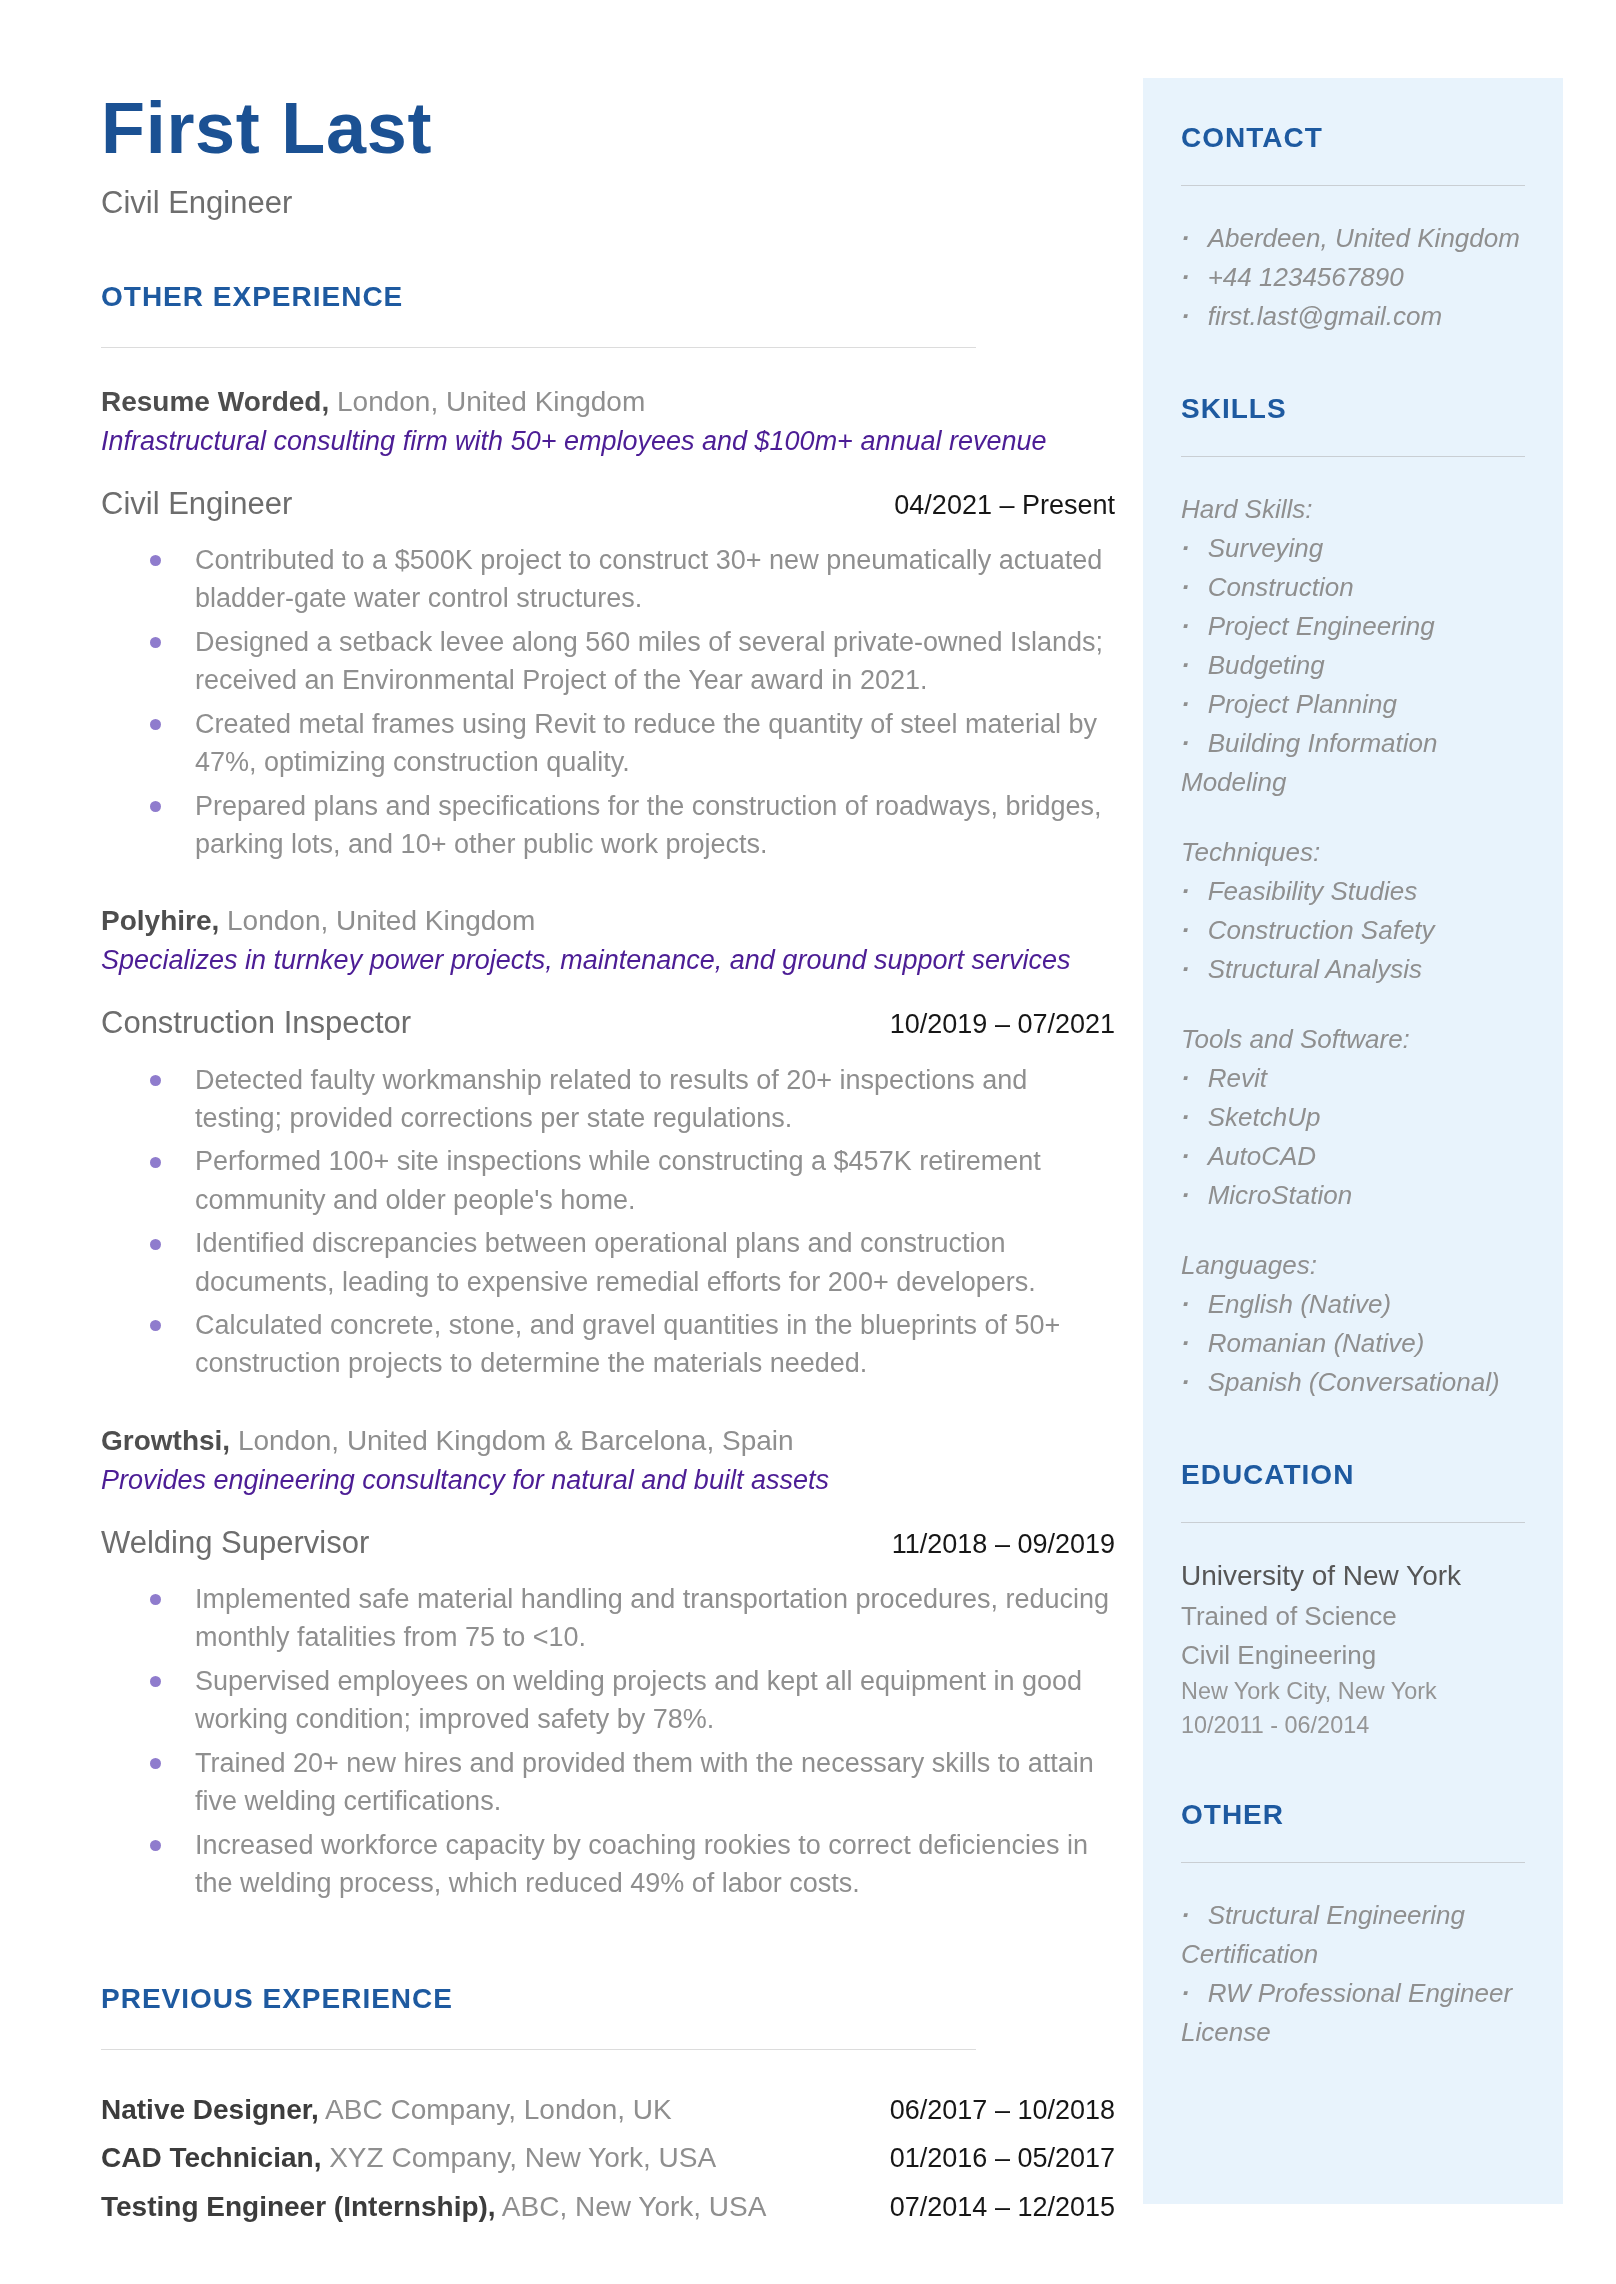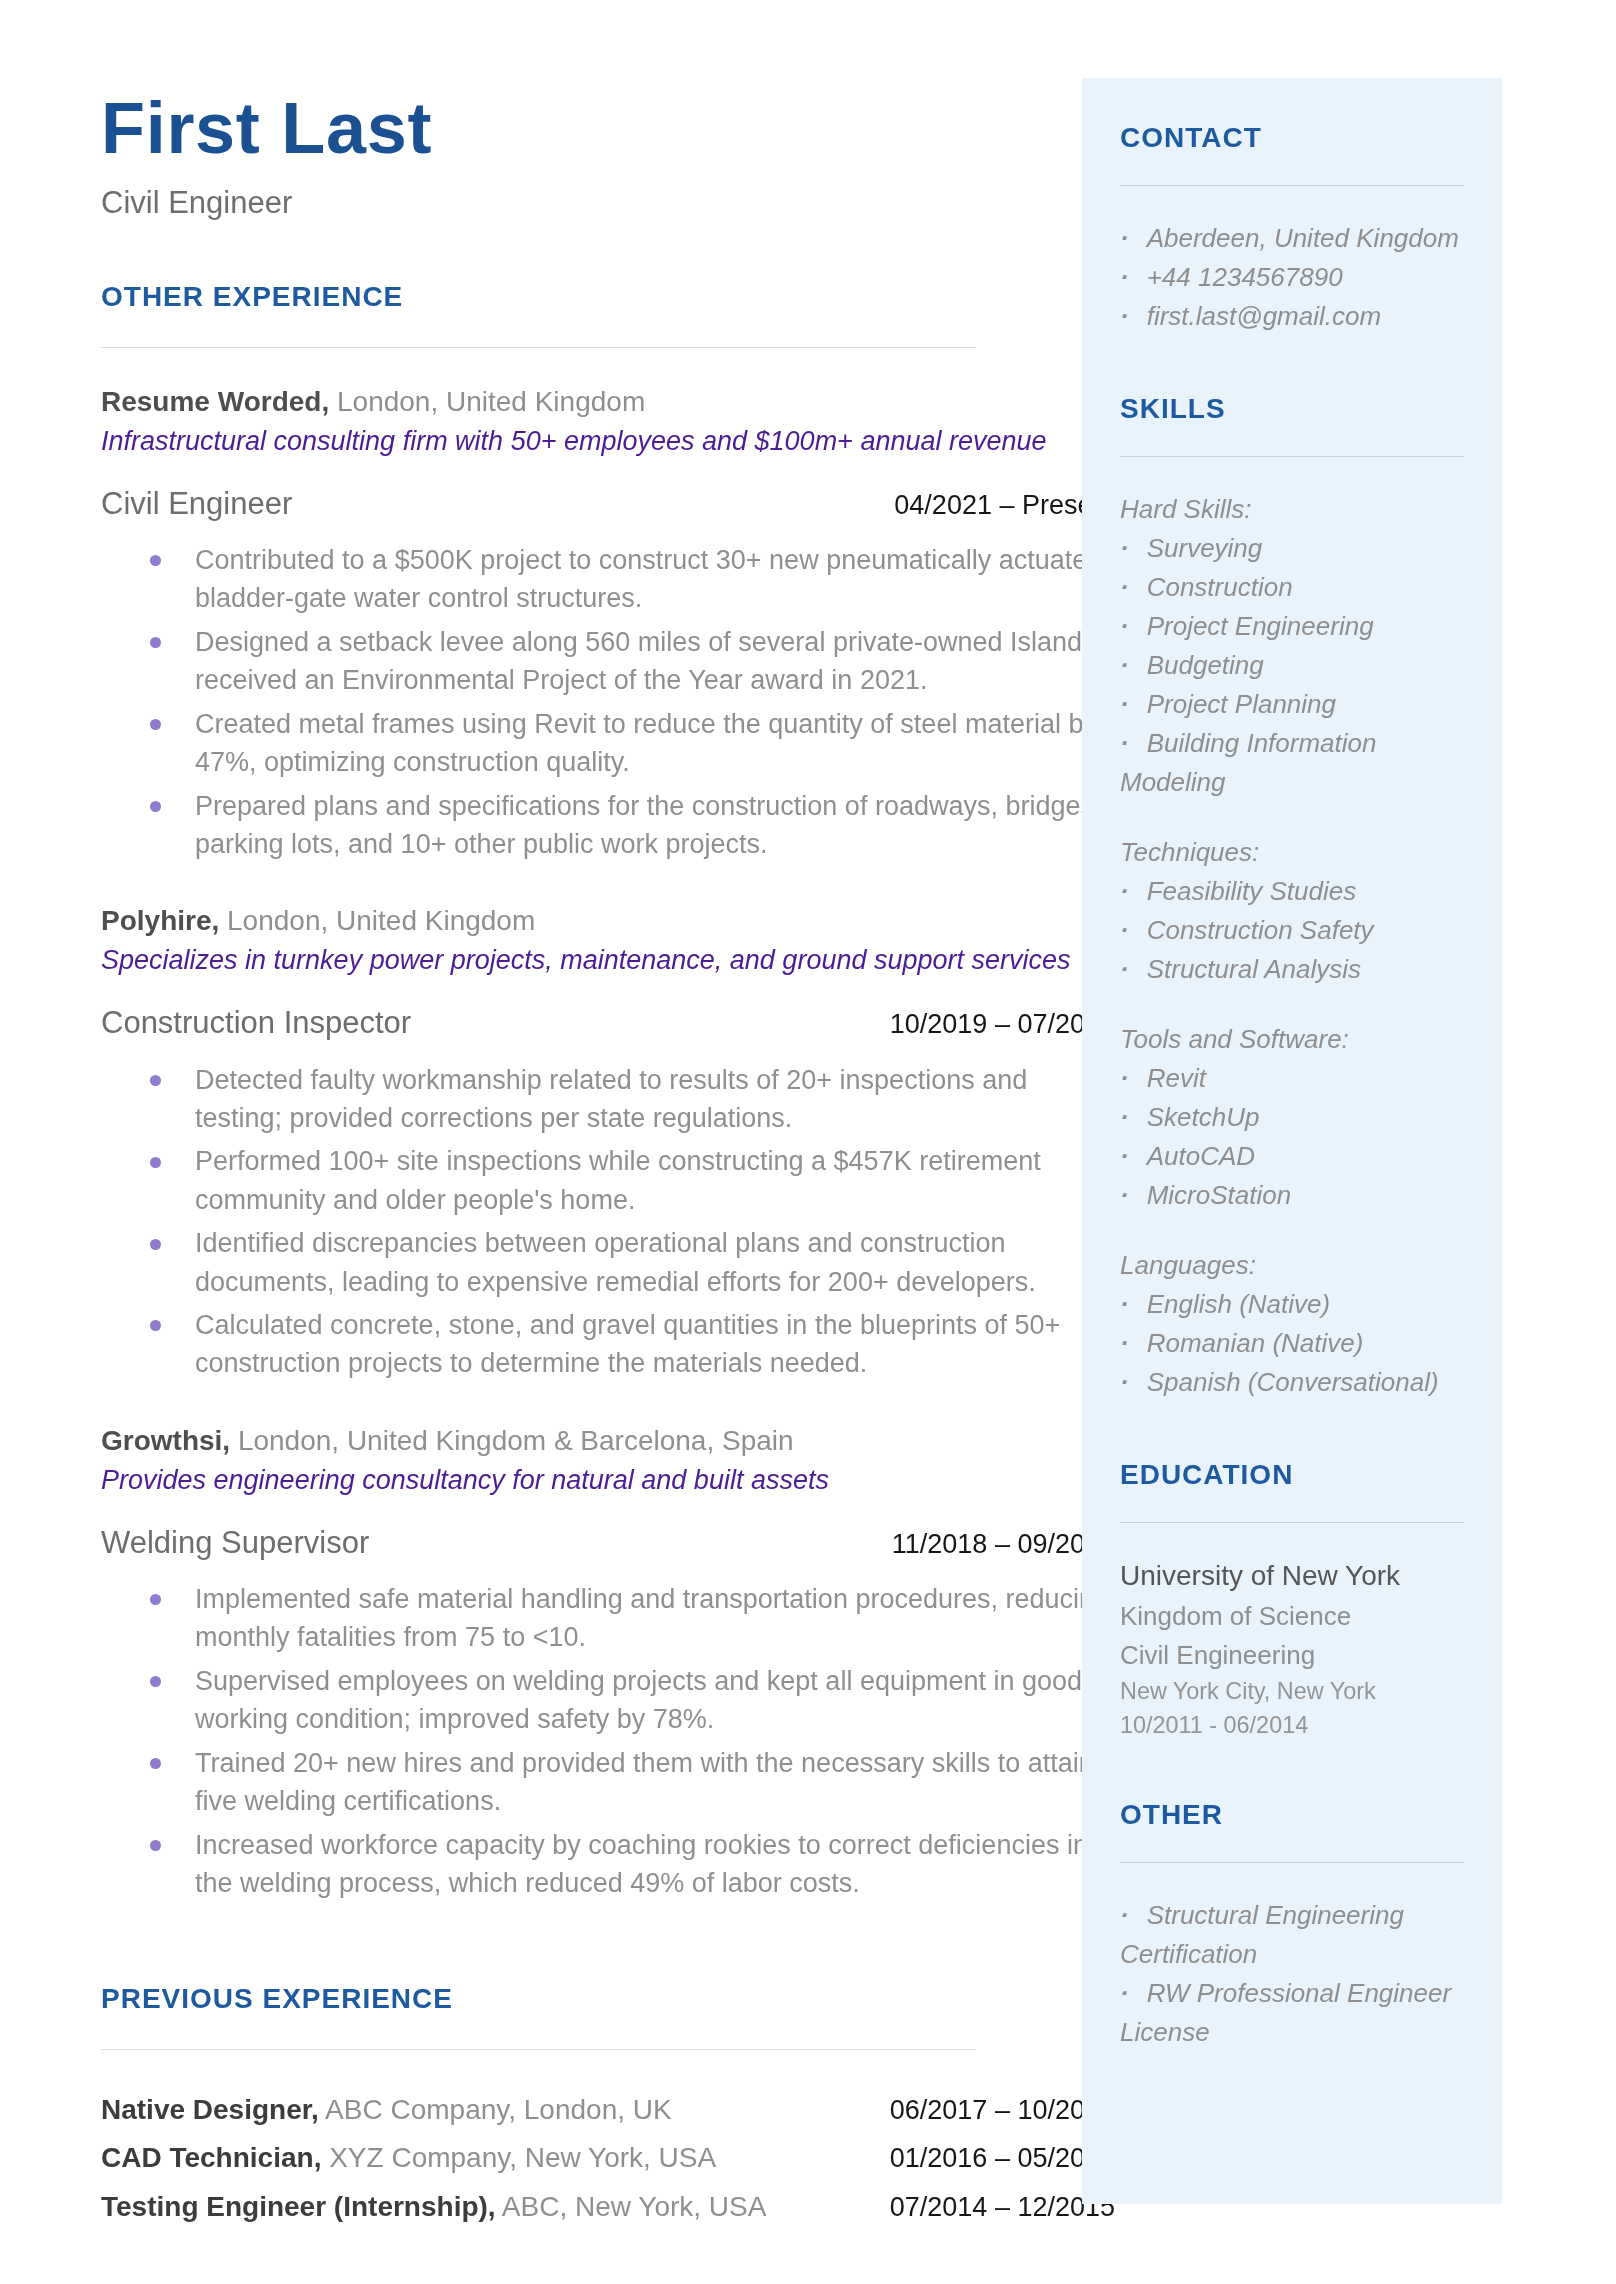--- a/index.html
+++ b/index.html
@@ -27,21 +27,21 @@
   .dates { font-size:27px; color:#161616; white-space:nowrap; }
   ul.bullets { list-style:none; margin-top:19.5px; }
   .bullets li { position:relative; padding-left:94px; margin-top:5.2px; font-size:27px; line-height:1.42; color:#8f8f8f; }
   .bullets li::before { content:""; position:absolute; left:49px; top:14.3px; width:11px; height:11px; border-radius:50%; background:#8f7ccd; }
   .prev-title { margin-top:81px; }
   .prev-rows { margin-top:36px; }
   .prev-row { display:flex; justify-content:space-between; align-items:baseline; font-size:28px; line-height:1.72; color:#8f8f8f; }
   .prev-row .b { font-weight:bold; color:#3c3c3c; }
   
   .sidebar {
-    position:absolute; left:1082px; top:78px; width:420px; height:2126px;
+    position:absolute; left:1143px; top:78px; width:420px; height:2126px;
     background:#e8f3fc; padding:44px 38px;
   }
   .sb-title { font-size:28px; font-weight:bold; color:#1e5aa0; letter-spacing:1px; }
   .sb-rule { border:none; border-top:1.3px solid #c9ced3; margin-top:31px; width:100%; }
   .sb-block { margin-top:33px; }
   .sb-section { margin-top:57px; }
   .sb-list { font-size:26px; color:#8f8f8f; line-height:1.5; }
   .sb-list li { list-style:none;font-style:italic; }
   .sb-list li::before { content:"·"; font-weight:bold; color:#8f8f8f; margin-right:18px; }
   .skill-group { margin-top:31px; }
@@ -193,21 +193,21 @@
       </div>
 
     </div>
   </section>
 
   <section class="sb-section">
     <div class="sb-title">EDUCATION</div>
     <hr class="sb-rule">
     <div class="sb-block">
       <div class="edu-school">University of New York</div>
-      <div class="edu-line">Kingdom of Science</div>
+      <div class="edu-line">Trained of Science</div>
       <div class="edu-line">Civil Engineering</div>
       <div class="edu-small">New York City, New York</div>
       <div class="edu-small">10/2011 - 06/2014</div>
     </div>
   </section>
 
   <section class="sb-section">
     <div class="sb-title">OTHER</div>
     <hr class="sb-rule">
     <ul class="sb-list sb-block">

